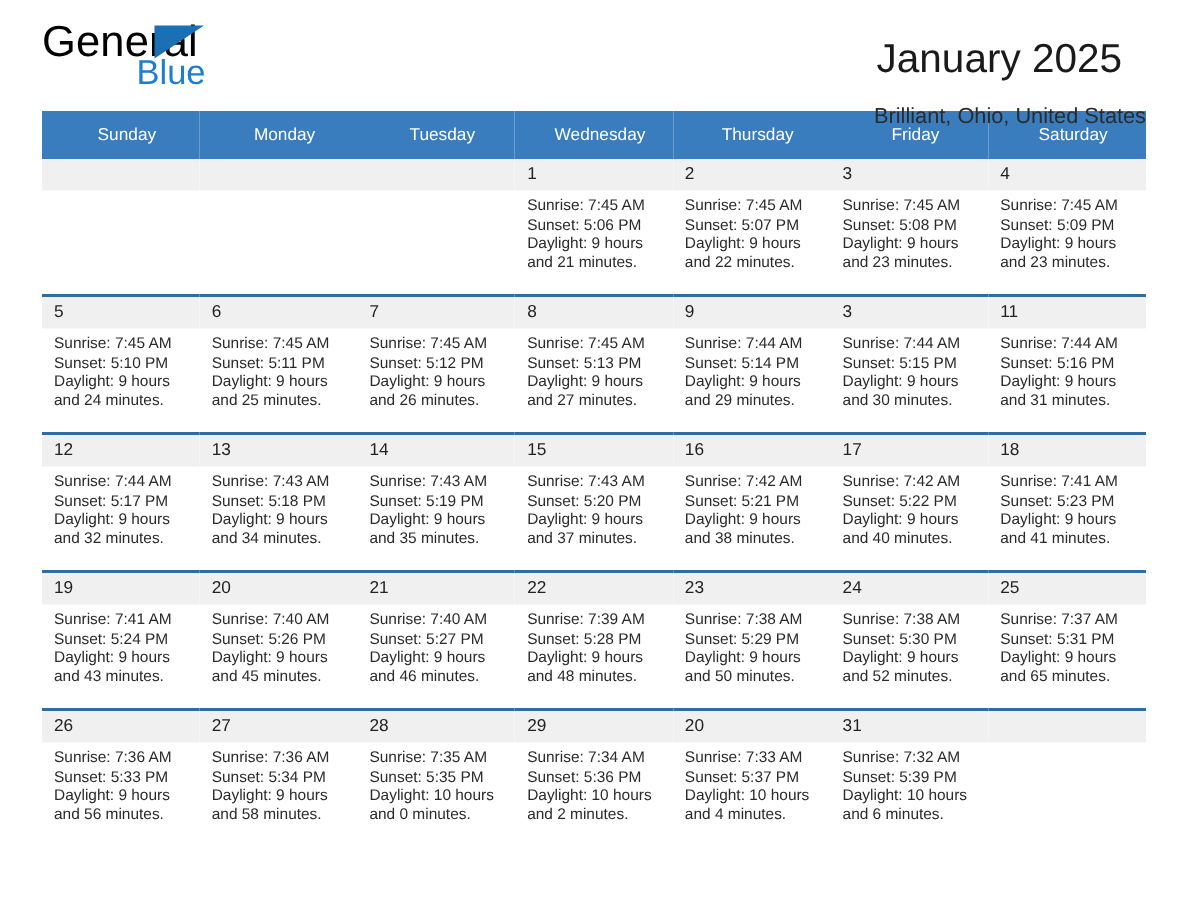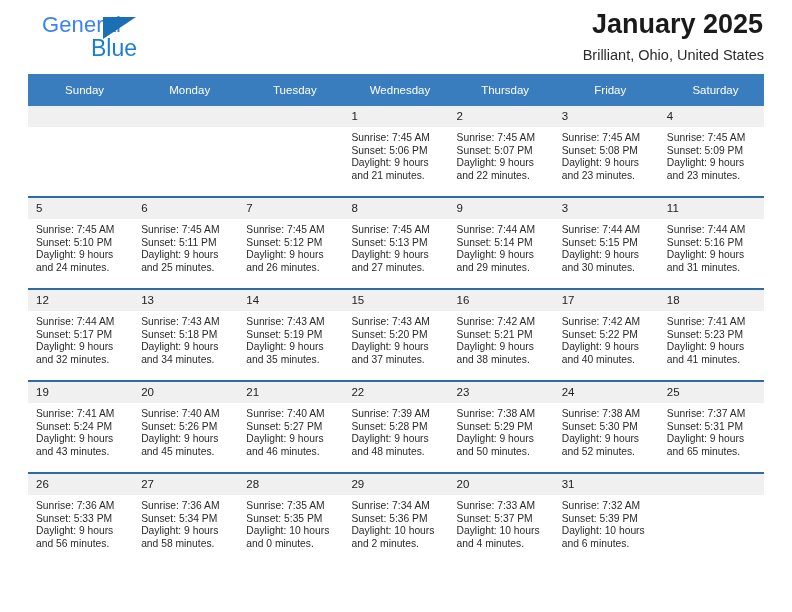--- a/index.html
+++ b/index.html
@@ -31,25 +31,25 @@
     justify-content: space-between;
   }
   .brand {
     position: relative;
     margin-top: 14px;
     width: 220px;
     height: 58px;
   }
   .brand-general {
     position: absolute;
-    left: 14px;
+    left: 0;
     top: 0;
-    font-size: 22px;
+    font-size: 29px;
     letter-spacing: .1px;
-    color: #3b82f6;
+    color: #000000;
     line-height: 1;
   }
   .brand-triangle {
     position: absolute;
     left: 75px;
     top: 3px;
     width: 0;
     height: 0;
     border-left: 33px solid #1a6fb5;
     border-bottom: 22px solid transparent;
@@ -63,22 +63,22 @@
     line-height: 1;
   }
   .title-block {
     text-align: right;
     margin-top: 8px;
   }
   .cal-title {
     font-size: 27px;
     color: #1a1a1a;
     line-height: 1.15;
-    font-weight: bold;
-    margin: 1px;
+    font-weight: normal;
+    margin: 16px;
   }
   .cal-subtitle {
     font-size: 14.5px;
     color: #2b2b2b;
     margin: 8px 0 16px 0;
     line-height: 1.1;
   }
 
   
   .calendar {

